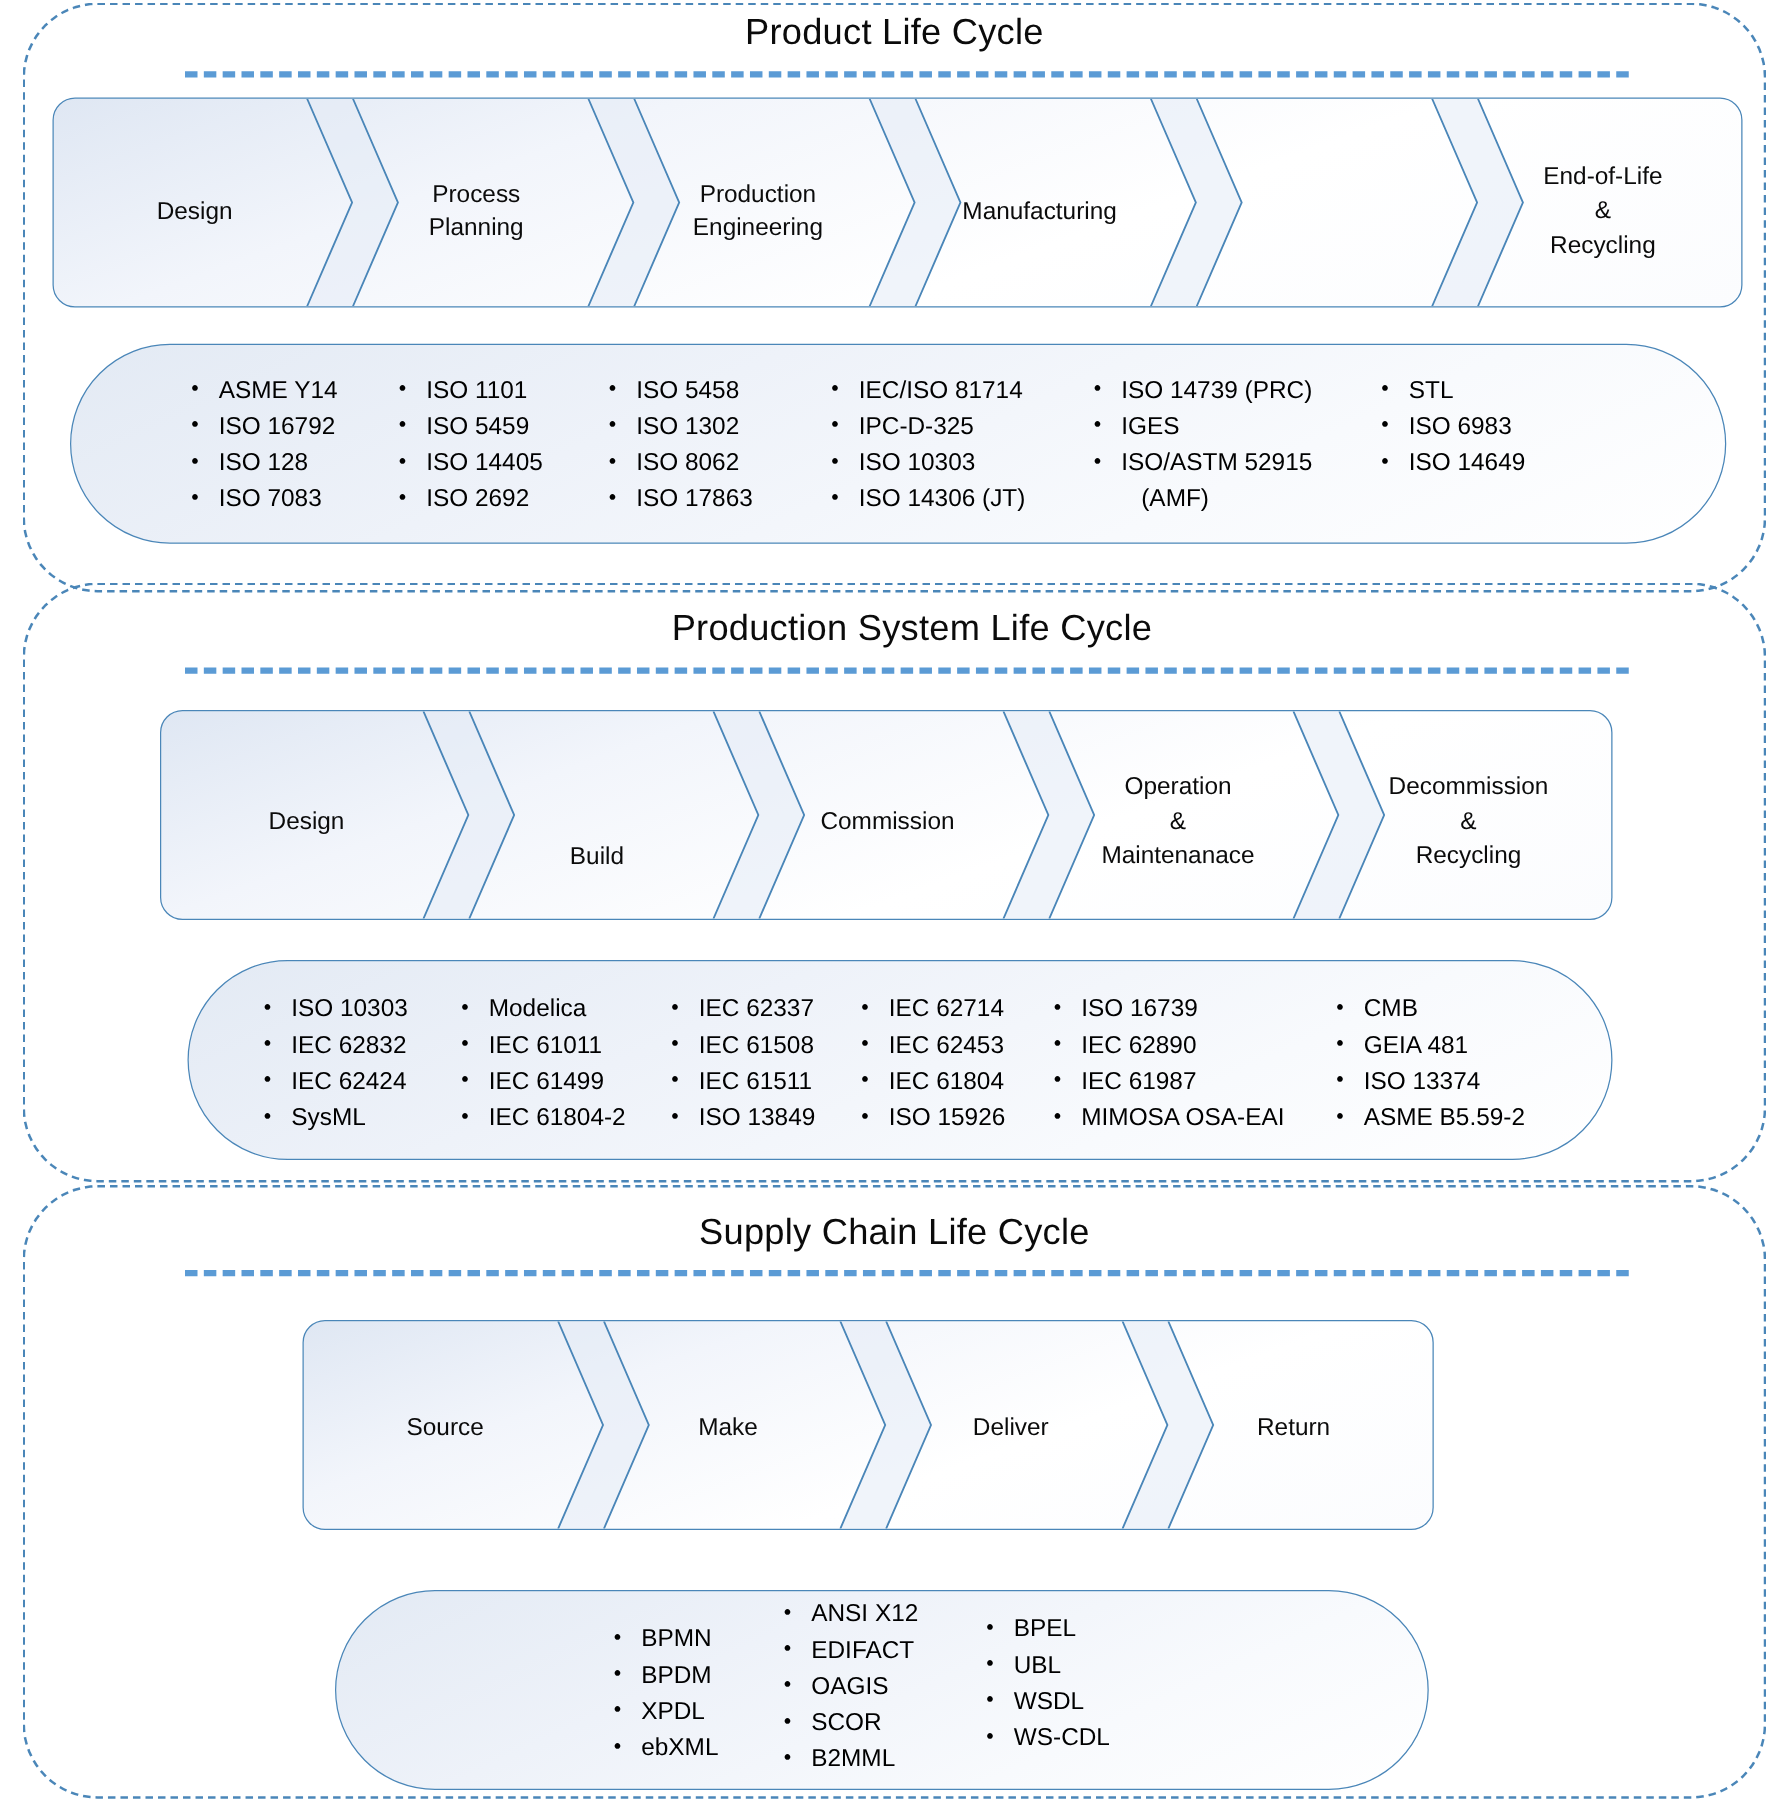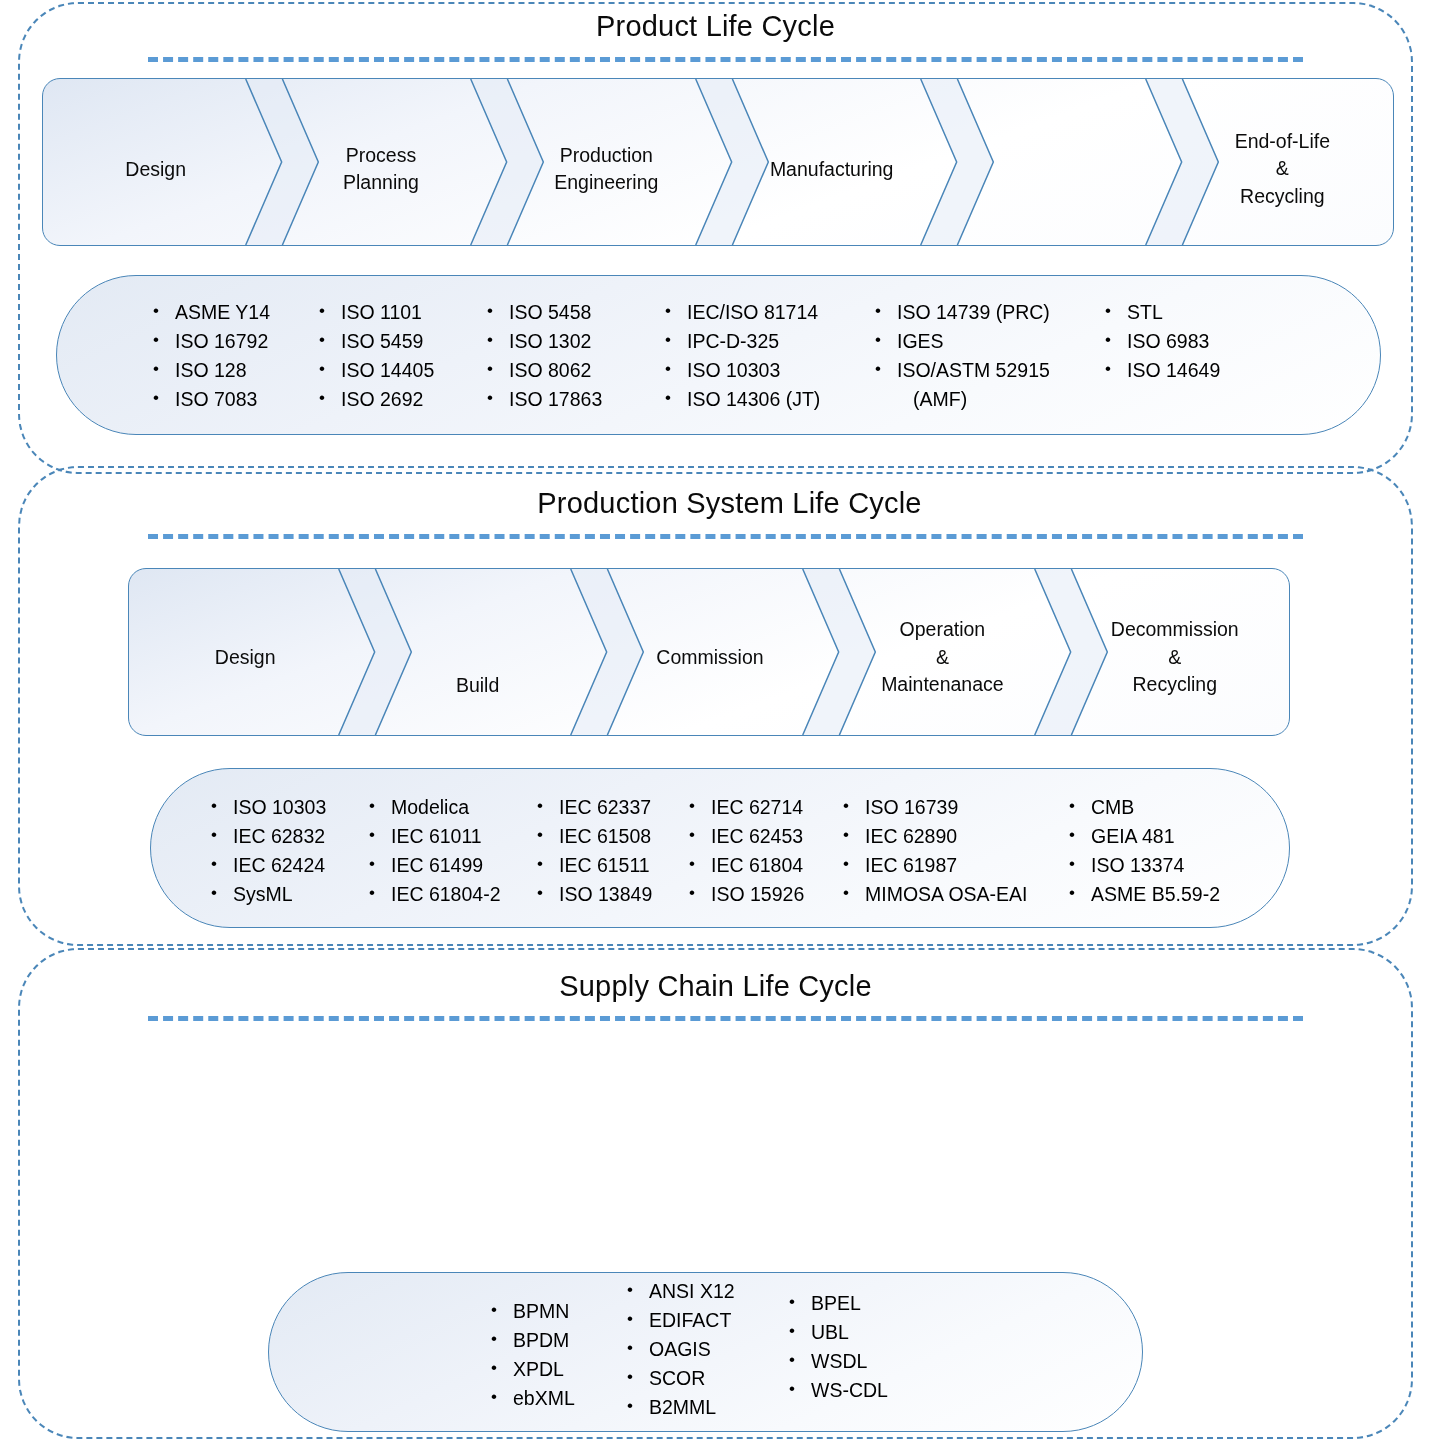--- a/index.html
+++ b/index.html
@@ -317,20 +317,37 @@
           <div class="std-item">
             <span class="std-bullet">•</span>
             <span class="std-text">ASME B5.59-2</span>
           </div>
         </div>
       </div>
     </div>
     <div class="lc-outer" style="left: 18px; top: 948px; width: 1395px; height: 491px;"></div>
     <div class="lc-title" style="left: 18px; top: 970px; width: 1395px;">Supply Chain Life Cycle</div>
     <div class="lc-rule" style="left: 148px; top: 1016px; width: 1155px;"></div>
+    <div class="band" style="left: 242px; top: 1056px; width: 905px; height: 168px;">
+      <svg class="band-svg" viewBox="0 0 905 168" preserveAspectRatio="none">
+        <path d="M 203.93 0 L 239.93 84 L 203.93 168 L 240.65 168 L 276.65 84 L 240.65 0 Z" fill="#e4ebf5" fill-opacity="0.55"></path>
+        <path d="M 430.18 0 L 466.18 84 L 430.18 168 L 466.9 168 L 502.9 84 L 466.9 0 Z" fill="#e4ebf5" fill-opacity="0.55"></path>
+        <path d="M 656.43 0 L 692.43 84 L 656.43 168 L 693.15 168 L 729.15 84 L 693.15 0 Z" fill="#e4ebf5" fill-opacity="0.55"></path>
+        <path d="M 203.93 0 L 239.93 84 L 203.93 168" fill="none" stroke="#4A86B8" stroke-width="1.5" vector-effect="non-scaling-stroke"></path>
+        <path d="M 240.65 0 L 276.65 84 L 240.65 168" fill="none" stroke="#4A86B8" stroke-width="1.5" vector-effect="non-scaling-stroke"></path>
+        <path d="M 430.18 0 L 466.18 84 L 430.18 168" fill="none" stroke="#4A86B8" stroke-width="1.5" vector-effect="non-scaling-stroke"></path>
+        <path d="M 466.9 0 L 502.9 84 L 466.9 168" fill="none" stroke="#4A86B8" stroke-width="1.5" vector-effect="non-scaling-stroke"></path>
+        <path d="M 656.43 0 L 692.43 84 L 656.43 168" fill="none" stroke="#4A86B8" stroke-width="1.5" vector-effect="non-scaling-stroke"></path>
+        <path d="M 693.15 0 L 729.15 84 L 693.15 168" fill="none" stroke="#4A86B8" stroke-width="1.5" vector-effect="non-scaling-stroke"></path>
+      </svg>
+      <div class="stage-label" style="left: 0px; width: 226.25px; top: 85.68px;">Source</div>
+      <div class="stage-label" style="left: 226.25px; width: 226.25px; top: 85.68px;">Make</div>
+      <div class="stage-label" style="left: 452.5px; width: 226.25px; top: 85.68px;">Deliver</div>
+      <div class="stage-label" style="left: 678.75px; width: 226.25px; top: 85.68px;">Return</div>
+    </div>
     <div class="pill" style="left: 268px; top: 1272px; width: 875px; height: 160px; border-radius: 80px;">
       <div class="pill-cols">
         <div class="std-col" style="left: 222px; top: 24px; width: 170px;">
           <div class="std-item">
             <span class="std-bullet">•</span>
             <span class="std-text">BPMN</span>
           </div>
           <div class="std-item">
             <span class="std-bullet">•</span>
             <span class="std-text">BPDM</span>

